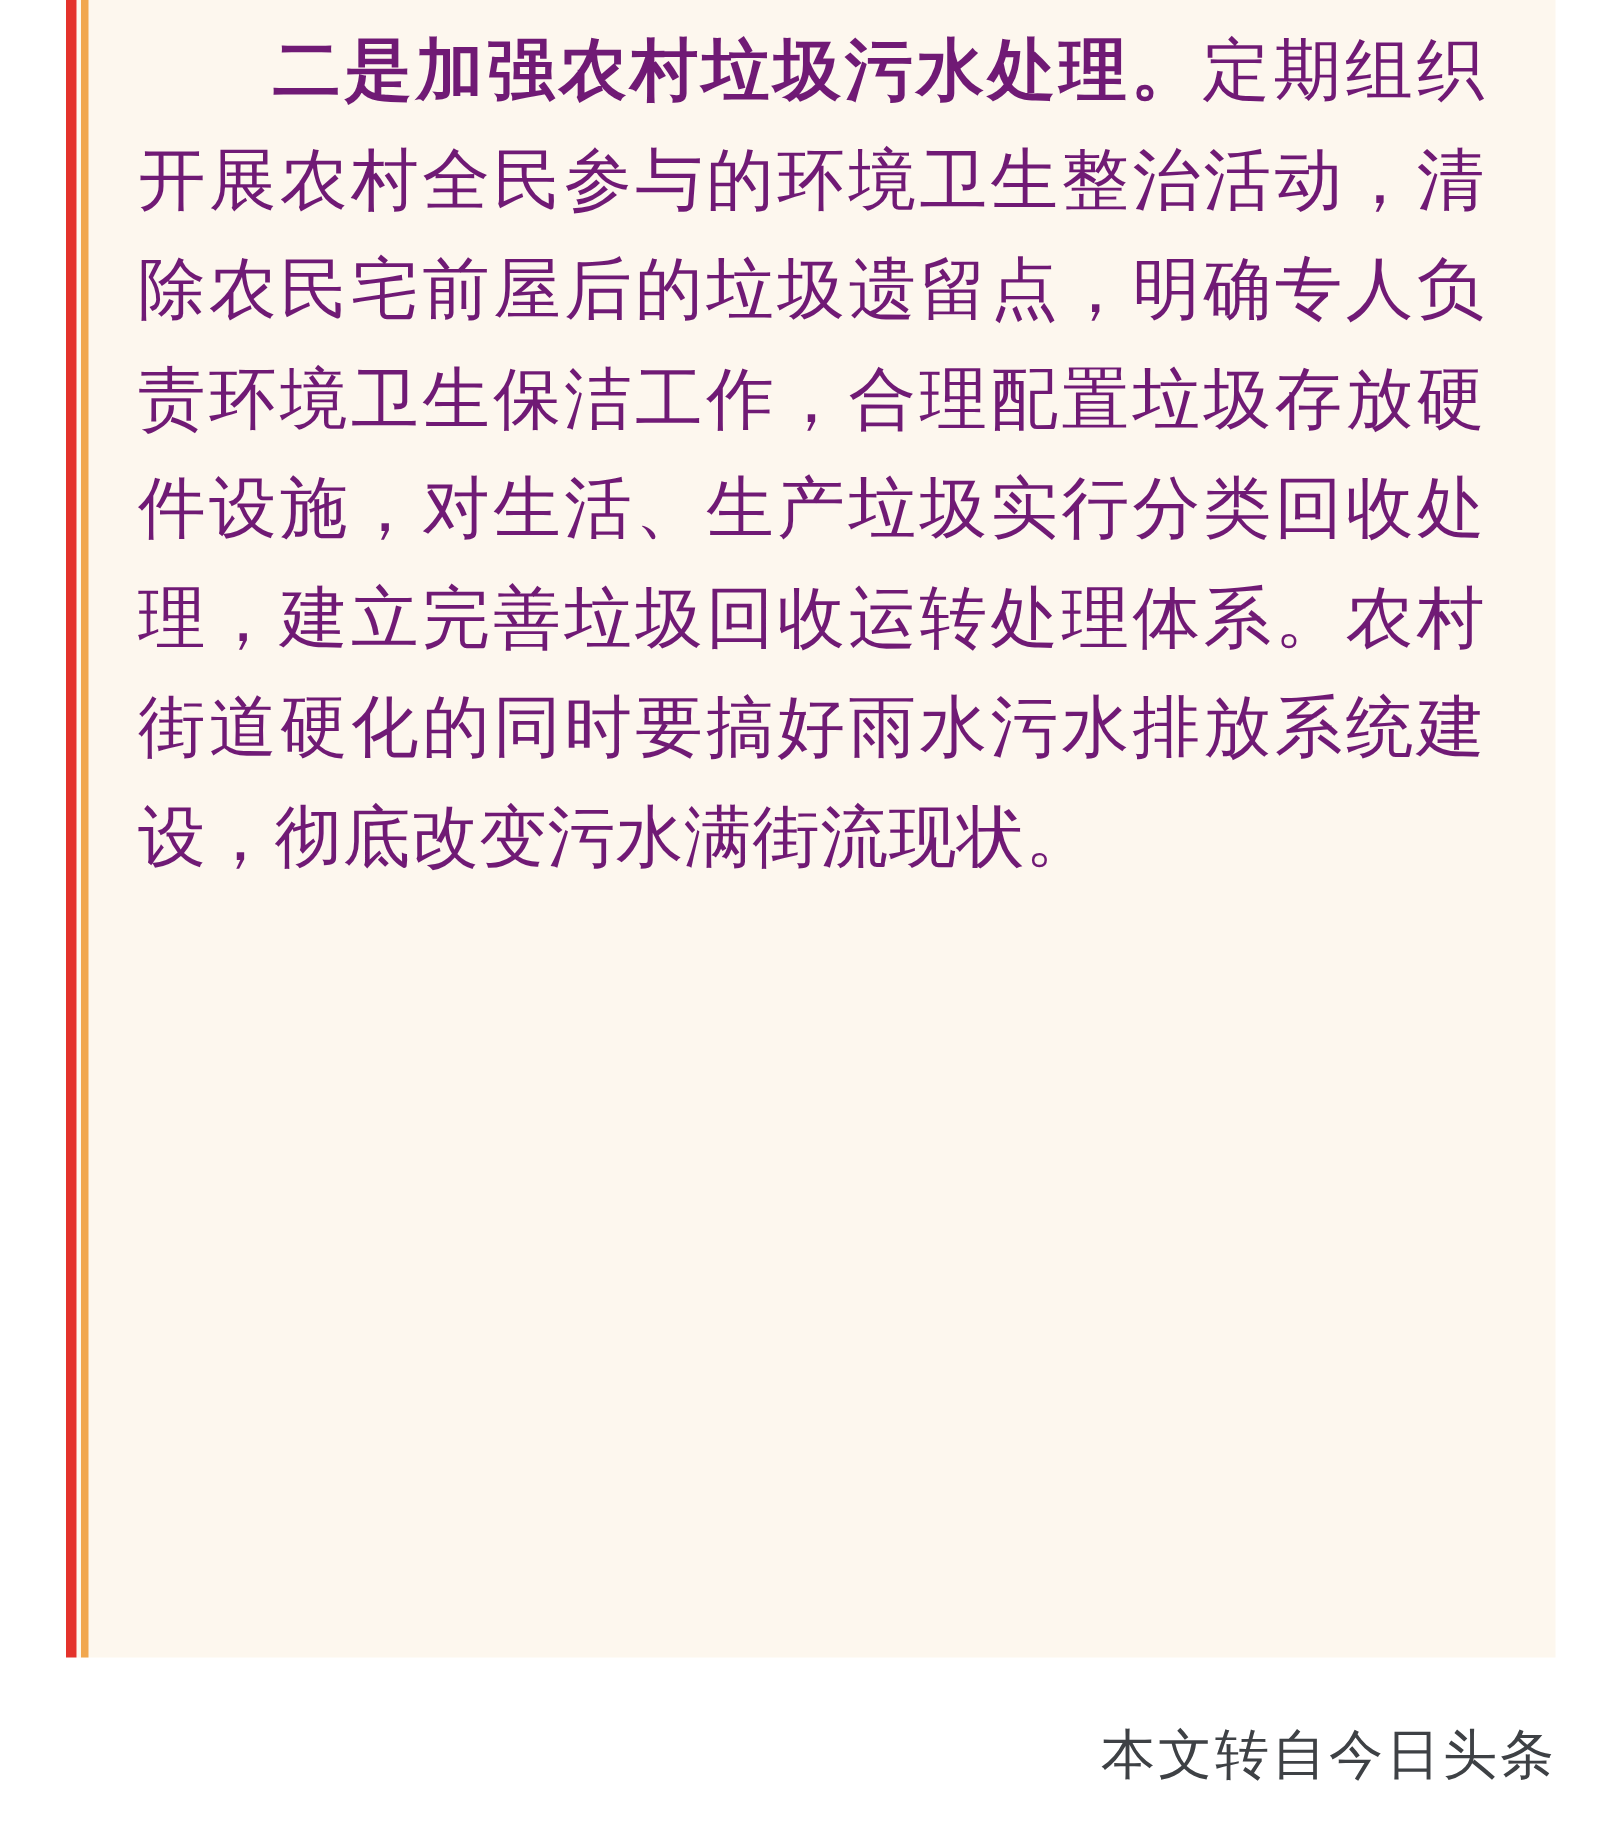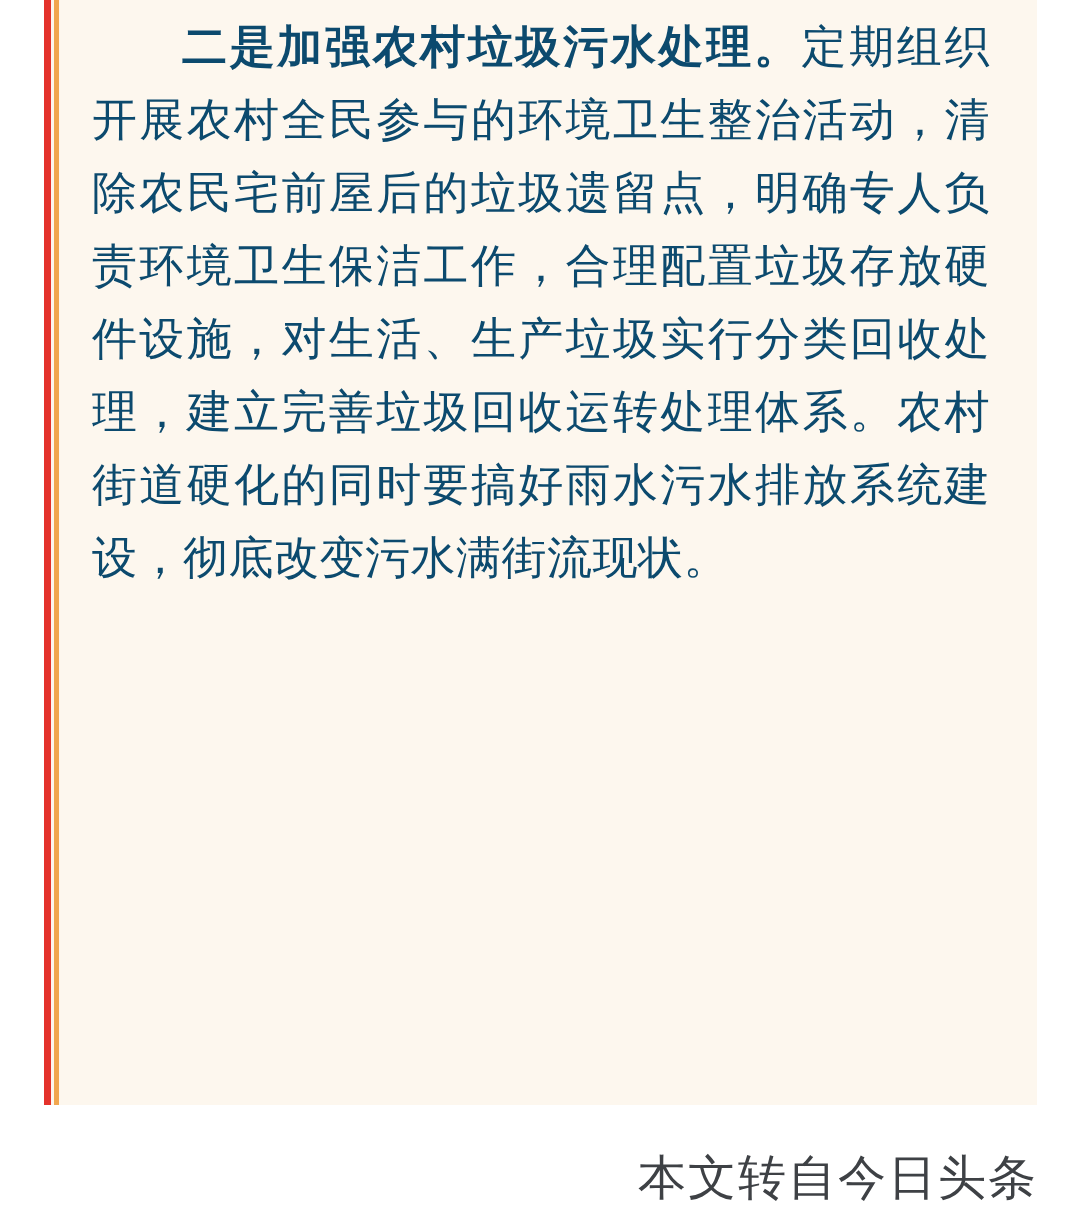--- a/index.html
+++ b/index.html
@@ -37,33 +37,33 @@
   .accent-bar.orange {
     left: 54px;
     width: 5px;
     background: #F1A74F;
   }
   .para {
     margin: 0;
     font-size: 45px;
     line-height: 73px;
     letter-spacing: 0.5px;
-    color: #0c4a6e;
+    color: #701a75;
     text-align: justify;
     text-indent: 90px;
     font-weight: 400;
   }
   .para .lead {
     font-weight: 700;
   }
   .footer-attribution {
     position: absolute;
     top: 1146px;
     right: 42px;
-    font-size: 48px;
+    font-size: 36px;
     letter-spacing: 2px;
     color: #3E4145;
     white-space: nowrap;
   }
 </style>
 </head>
 <body>
 
 <div class="content-panel">
   <p class="para"><span class="lead">二是加强农村垃圾污水处理。</span><span>定期组织开展农村全民参与的环境卫生整治活动，清除农民宅前屋后的垃圾遗留点，明确专人负责环境卫生保洁工作，合理配置垃圾存放硬件设施，对生活、生产垃圾实行分类回收处理，建立完善垃圾回收运转处理体系。农村街道硬化的同时要搞好雨水污水排放系统建设，彻底改变污水满街流现状。</span></p>

